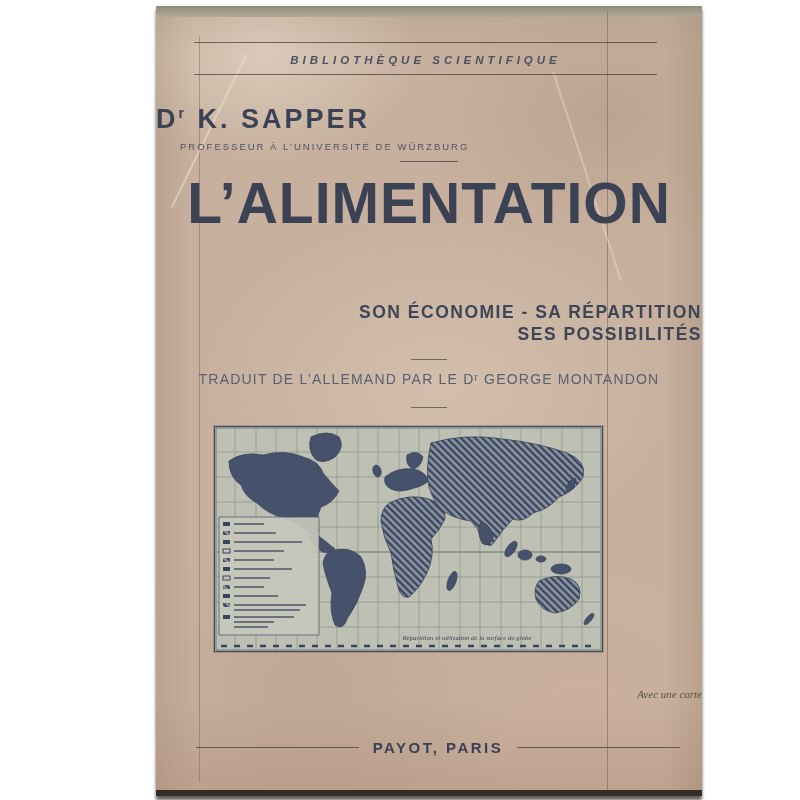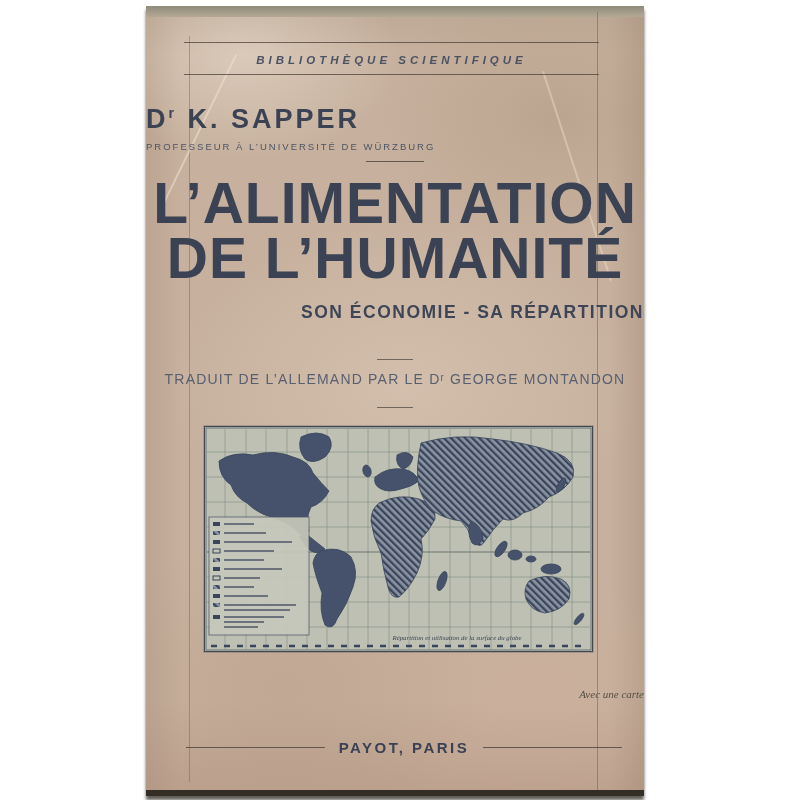--- a/index.html
+++ b/index.html
@@ -1,19 +1,19 @@
 <!DOCTYPE html>
 <html><head>
 <meta charset="utf-8">
 <style>
   html,body{margin:0;padding:0;background:#ffffff;}
   .stage{position:relative;width:800px;height:800px;background:#ffffff;overflow:hidden;
          font-family:"Liberation Sans",sans-serif;}
   
-  .book{position:absolute;left:146px;top:6px;width:498px;height:790px;
+  .book{position:absolute;left:156px;top:6px;width:546px;height:790px;
         background-color:#c7b19e;
         background-image:
           radial-gradient(ellipse 220px 150px at 20% 6%, rgba(255,248,238,.35), transparent 70%),
           radial-gradient(ellipse 260px 190px at 82% 14%, rgba(158,132,106,.28), transparent 70%),
           radial-gradient(ellipse 340px 240px at 52% 48%, rgba(255,238,225,.22), transparent 70%),
           radial-gradient(ellipse 300px 220px at 28% 86%, rgba(168,132,108,.22), transparent 70%),
           radial-gradient(ellipse 260px 200px at 78% 88%, rgba(210,170,150,.25), transparent 70%),
           linear-gradient(to bottom, rgba(140,128,105,.18) 0%, rgba(0,0,0,0) 6%, rgba(0,0,0,0) 88%, rgba(150,110,90,.25) 100%),
           linear-gradient(to right, rgba(120,95,75,.15) 0%, rgba(0,0,0,0) 7%, rgba(0,0,0,0) 93%, rgba(120,95,75,.2) 100%);
         box-shadow:0 4px 3px rgba(45,40,32,.75);}
@@ -29,21 +29,21 @@
              background:rgba(238,222,206,.45);}
   
   .series-banner{position:absolute;left:38px;right:45px;top:36px;
         border-top:1px solid rgba(73,66,58,.75);border-bottom:1px solid rgba(73,66,58,.75);
         padding:7px 0 6px;text-align:center;}
   .series-banner .label{font-size:11.5px;font-weight:600;font-style:italic;
         letter-spacing:4px;color:#4a5264;}
   .author-block{position:absolute;left:0;right:0;top:98px;text-align:left;color:#3b4254;}
   .author-name{font-size:27px;font-weight:700;letter-spacing:3px;}
   .author-name sup{font-size:14px;}
-  .author-affiliation{margin-top:6px;font-size:9.5px;letter-spacing:2px;color:#4d5465;}
+  .author-affiliation{margin-top:6px;font-size:9.5px;letter-spacing:2px;color:#4d5465;padding-left:24px;}
   .author-rule{width:58px;height:1px;background:rgba(73,66,58,.8);margin:9px auto 0;}
   .title-block{position:absolute;left:0;right:0;top:170px;text-align:center;
         font-size:57px;line-height:55px;font-weight:700;letter-spacing:1px;color:#3a4254;}
   .subtitle-block{position:absolute;left:0;right:0;top:295px;text-align:right;
         font-size:17.5px;line-height:22px;font-weight:700;letter-spacing:1.5px;color:#3d4557;}
   .mini-rule{position:absolute;left:50%;transform:translateX(-50%);width:36px;height:1px;
         background:rgba(80,74,66,.75);}
   .mini-rule.r1{top:353px;}
   .mini-rule.r2{top:401px;}
   .translation-block{position:absolute;left:0;right:0;top:366px;text-align:center;
@@ -81,25 +81,25 @@
     </div>
 
     <div class="author-block">
       <div class="author-name"><span>D</span><sup>r</sup>&nbsp;<span>K. SAPPER</span></div>
       <div class="author-affiliation">PROFESSEUR À L’UNIVERSITÉ DE WÜRZBURG</div>
       <div class="author-rule"></div>
     </div>
 
     <div class="title-block">
       <div>L’ALIMENTATION</div>
-      <div>DE L’HUMANITÉ</div>
     </div>
 
     <div class="subtitle-block">
       <div>SON ÉCONOMIE - SA RÉPARTITION</div>
+      <div>SES POSSIBILITÉS</div>
     </div>
 
     <div class="mini-rule r1"></div>
 
     <div class="translation-block">
       <div>TRADUIT DE L’ALLEMAND PAR LE Dʳ GEORGE MONTANDON</div>
     </div>
 
     <div class="mini-rule r2"></div>
 

